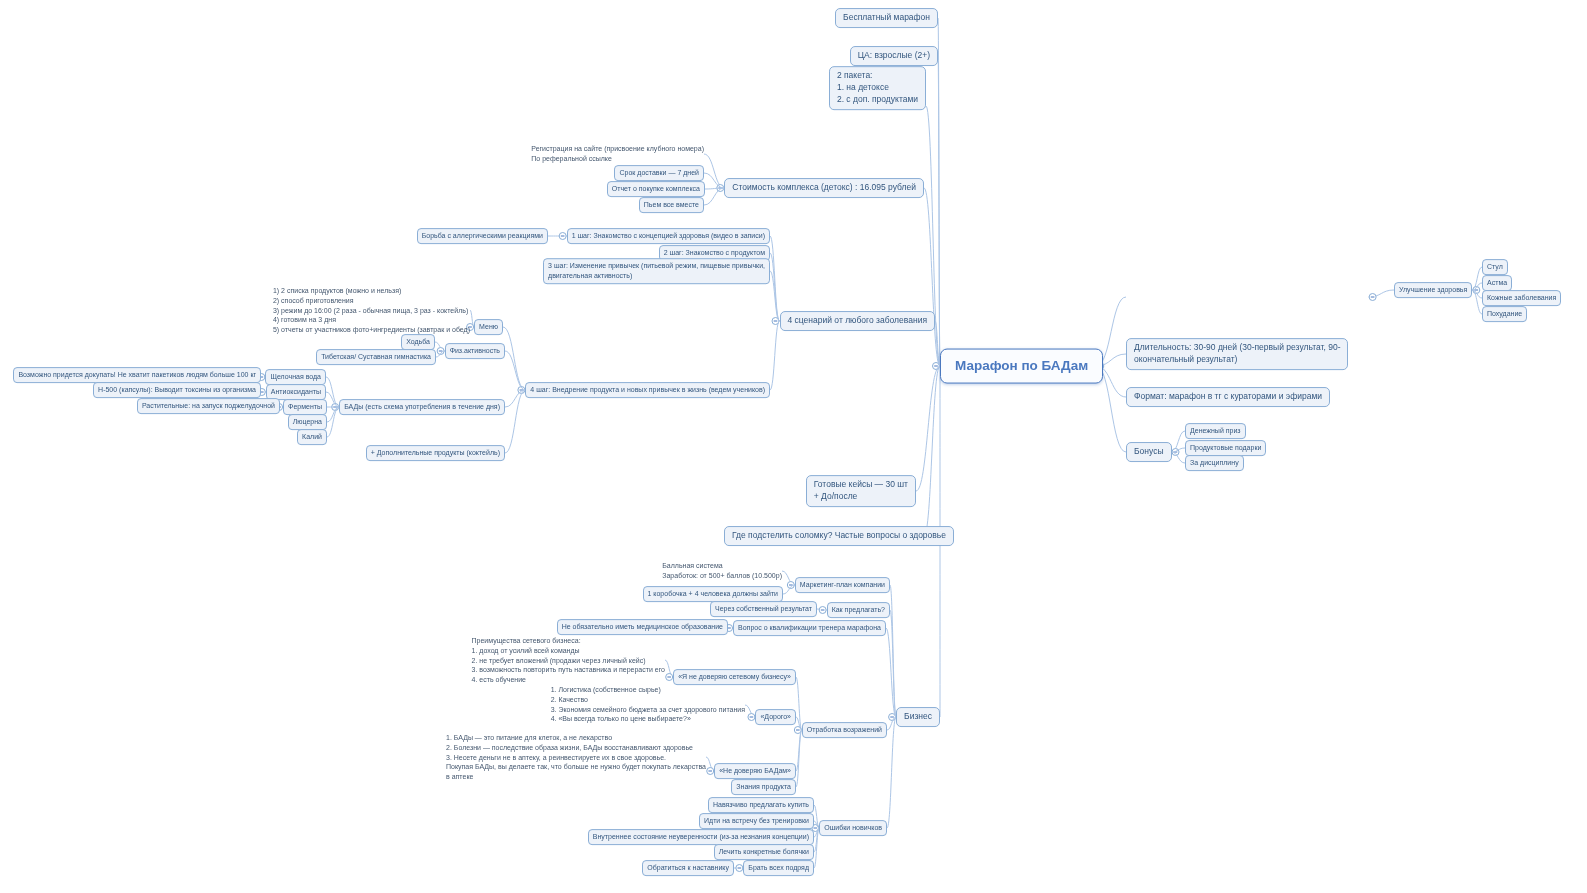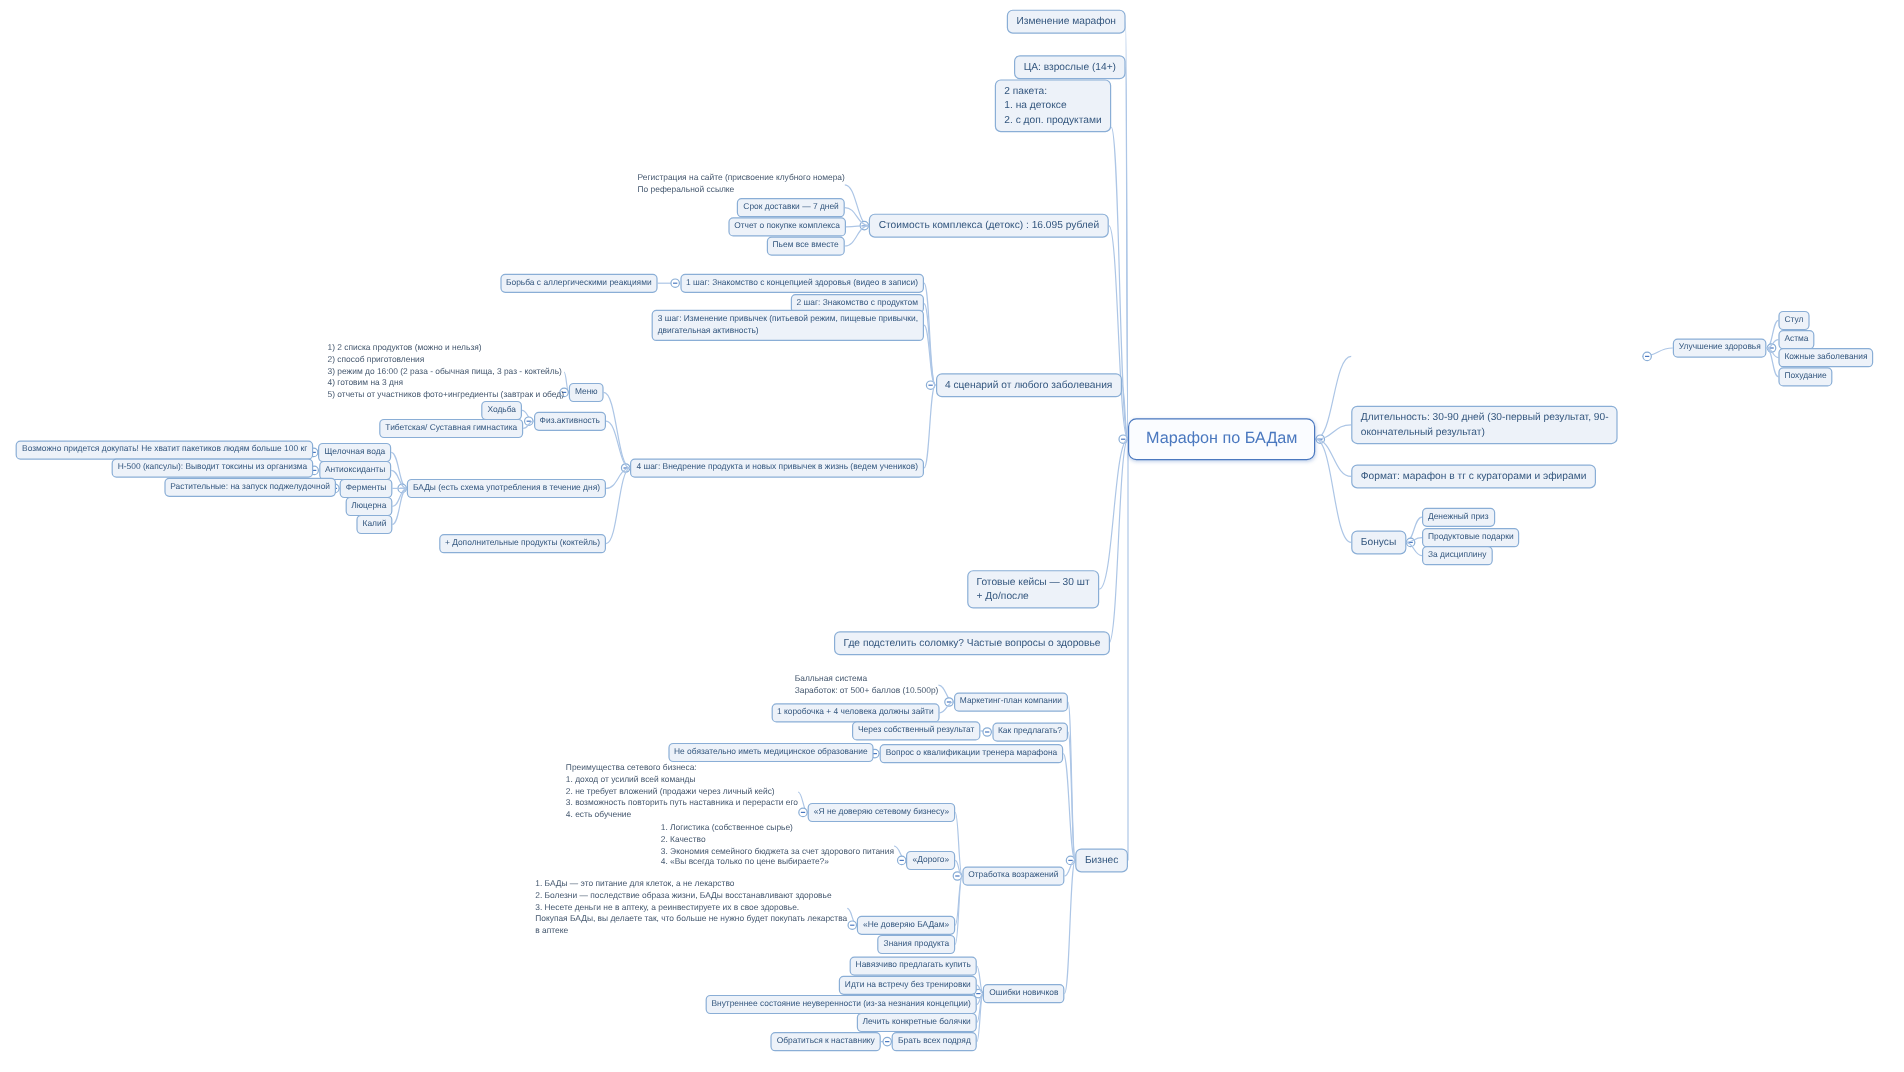--- a/index.html
+++ b/index.html
@@ -37,20 +37,21 @@
   }
   .node.center-node {
     font-size: 13.5px;
     padding: 7px 14px;
     border: 1.5px solid var(--accent, #4a78bf);
     border-radius: 7px;
     color: var(--accent, #4a78bf);
     background: #fafcff;
     box-shadow: 0 1px 3px rgba(74,120,191,.3);
     white-space: nowrap;
+    font-weight: bold;
   }
   .edge { fill: none; stroke: var(--edge, #adc6e6); stroke-width: 1; }
   .toggle circle { fill: #fff; stroke: var(--border, #8aaed6); stroke-width: 1; }
   .toggle line { stroke: var(--accent, #4a78bf); stroke-width: 1; }
 </style>
 </head>
 <body>
 
 <div id="canvas">
   <svg id="edge-layer" width="1587" height="893" viewBox="0 0 1587 893">
@@ -217,22 +218,22 @@
       <path d="M 819.3125 828 C 816.65625 828, 816.65625 868, 814 868" class="edge"></path>
       <path d="M 743.34375 868 C 738.671875 868, 738.671875 868, 734 868" class="edge"></path>
       <g class="toggle">
         <circle cx="739.34375" cy="868" r="3.5"></circle>
         <line x1="737.54375" y1="868" x2="741.14375" y2="868"></line>
       </g>
     </svg>
 
   <div class="node center-node" style="left:940px;top:366px">Марафон по БАДам</div>
 
-  <div class="node lg" style="right:649px;top:18px">Изменение марафон</div>
-  <div class="node lg" style="right:649px;top:56px">ЦА: взрослые (14+)</div>
+  <div class="node lg" style="right:649px;top:18px">Бесплатный марафон</div>
+  <div class="node lg" style="right:649px;top:56px">ЦА: взрослые (2+)</div>
   <div class="node lg" style="right:661px;top:88px">2 пакета:
 1. на детоксе
 2. с доп. продуктами</div>
 
   <div class="node lg" style="right:663px;top:188px">Стоимость комплекса (детокс) : 16.095 рублей</div>
   <div class="node plain" style="right:883px;top:154px">Регистрация на сайте (присвоение клубного номера)
 По реферальной ссылке</div>
   <div class="node" style="right:883px;top:173px">Срок доставки — 7 дней</div>
   <div class="node" style="right:882px;top:189px">Отчет о покупке комплекса</div>
   <div class="node" style="right:883px;top:205px">Пьем все вместе</div>
@@ -260,21 +261,21 @@
   <div class="node" style="right:1261px;top:392px">Антиоксиданты</div>
   <div class="node" style="right:1326px;top:390px">Н-500 (капсулы): Выводит токсины из организма</div>
   <div class="node" style="right:1260px;top:407px">Ферменты</div>
   <div class="node" style="right:1307px;top:406px">Растительные: на запуск поджелудочной</div>
   <div class="node" style="right:1260px;top:422px">Люцерна</div>
   <div class="node" style="right:1260px;top:437px">Калий</div>
   <div class="node" style="right:1082px;top:453px">+ Дополнительные продукты (коктейль)</div>
 
   <div class="node lg" style="right:671px;top:491px">Готовые кейсы — 30 шт
 + До/после</div>
-  <div class="node lg" style="right:662px;top:536px">Где подстелить соломку? Частые вопросы о здоровье</div>
+  <div class="node lg" style="right:633px;top:536px">Где подстелить соломку? Частые вопросы о здоровье</div>
 
   <div class="node" style="left:1394px;top:290px">Улучшение здоровья</div>
   <div class="node" style="left:1482px;top:267px">Стул</div>
   <div class="node" style="left:1482px;top:283px">Астма</div>
   <div class="node" style="left:1482px;top:298px">Кожные заболевания</div>
   <div class="node" style="left:1482px;top:314px">Похудание</div>
   <div class="node lg" style="left:1126px;top:354px">Длительность: 30-90 дней (30-первый результат, 90-
 окончательный результат)</div>
   <div class="node lg" style="left:1126px;top:397px">Формат: марафон в тг с кураторами и эфирами</div>
   <div class="node lg" style="left:1126px;top:452px">Бонусы</div>

